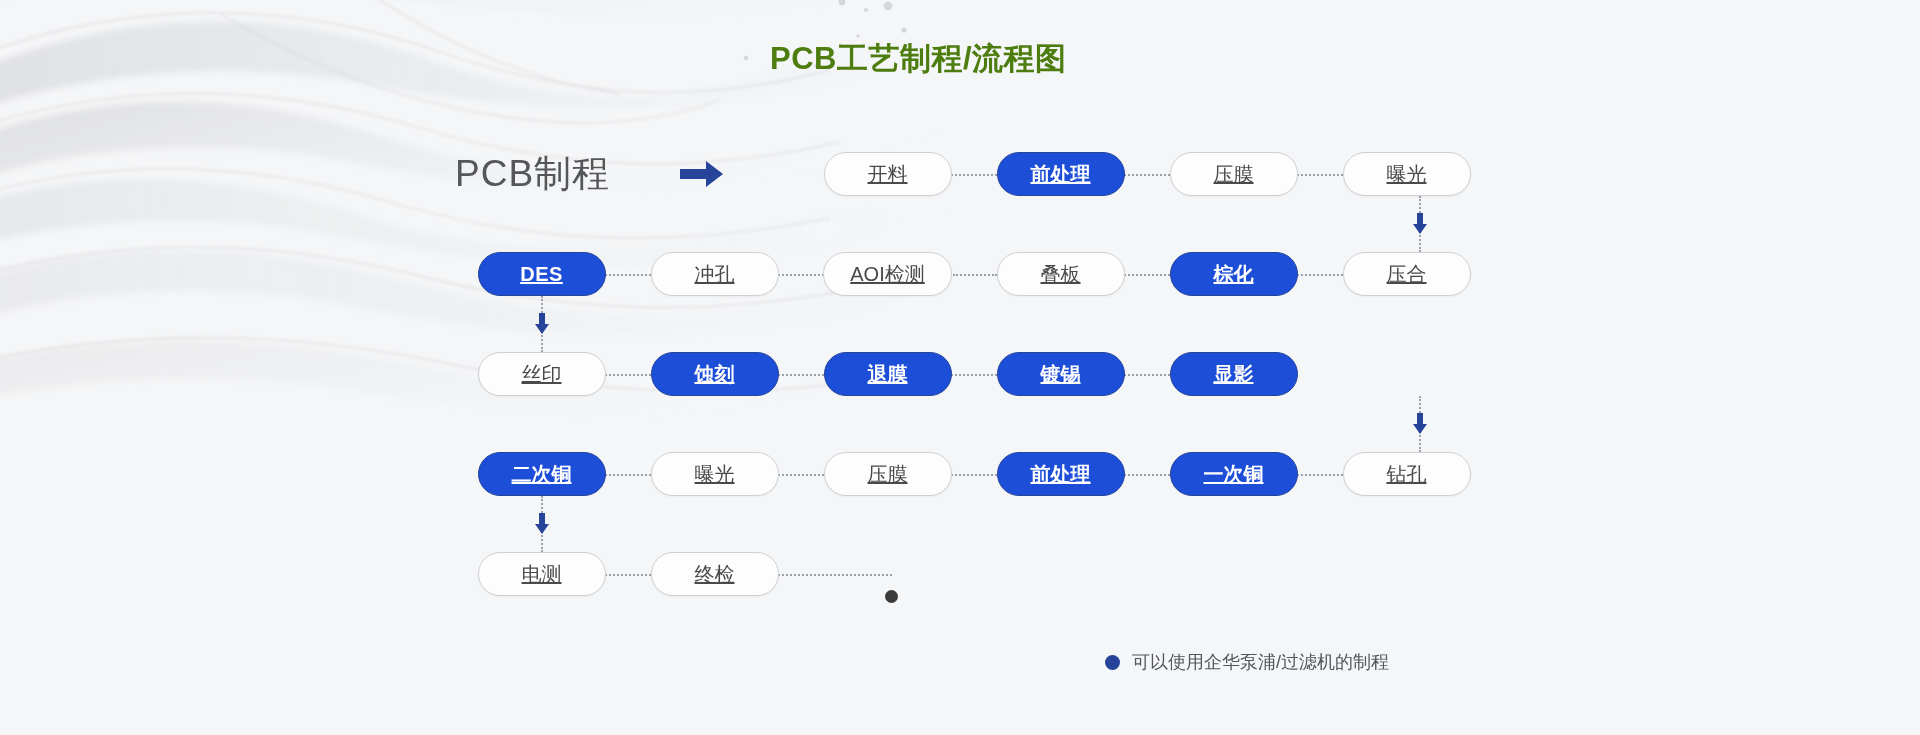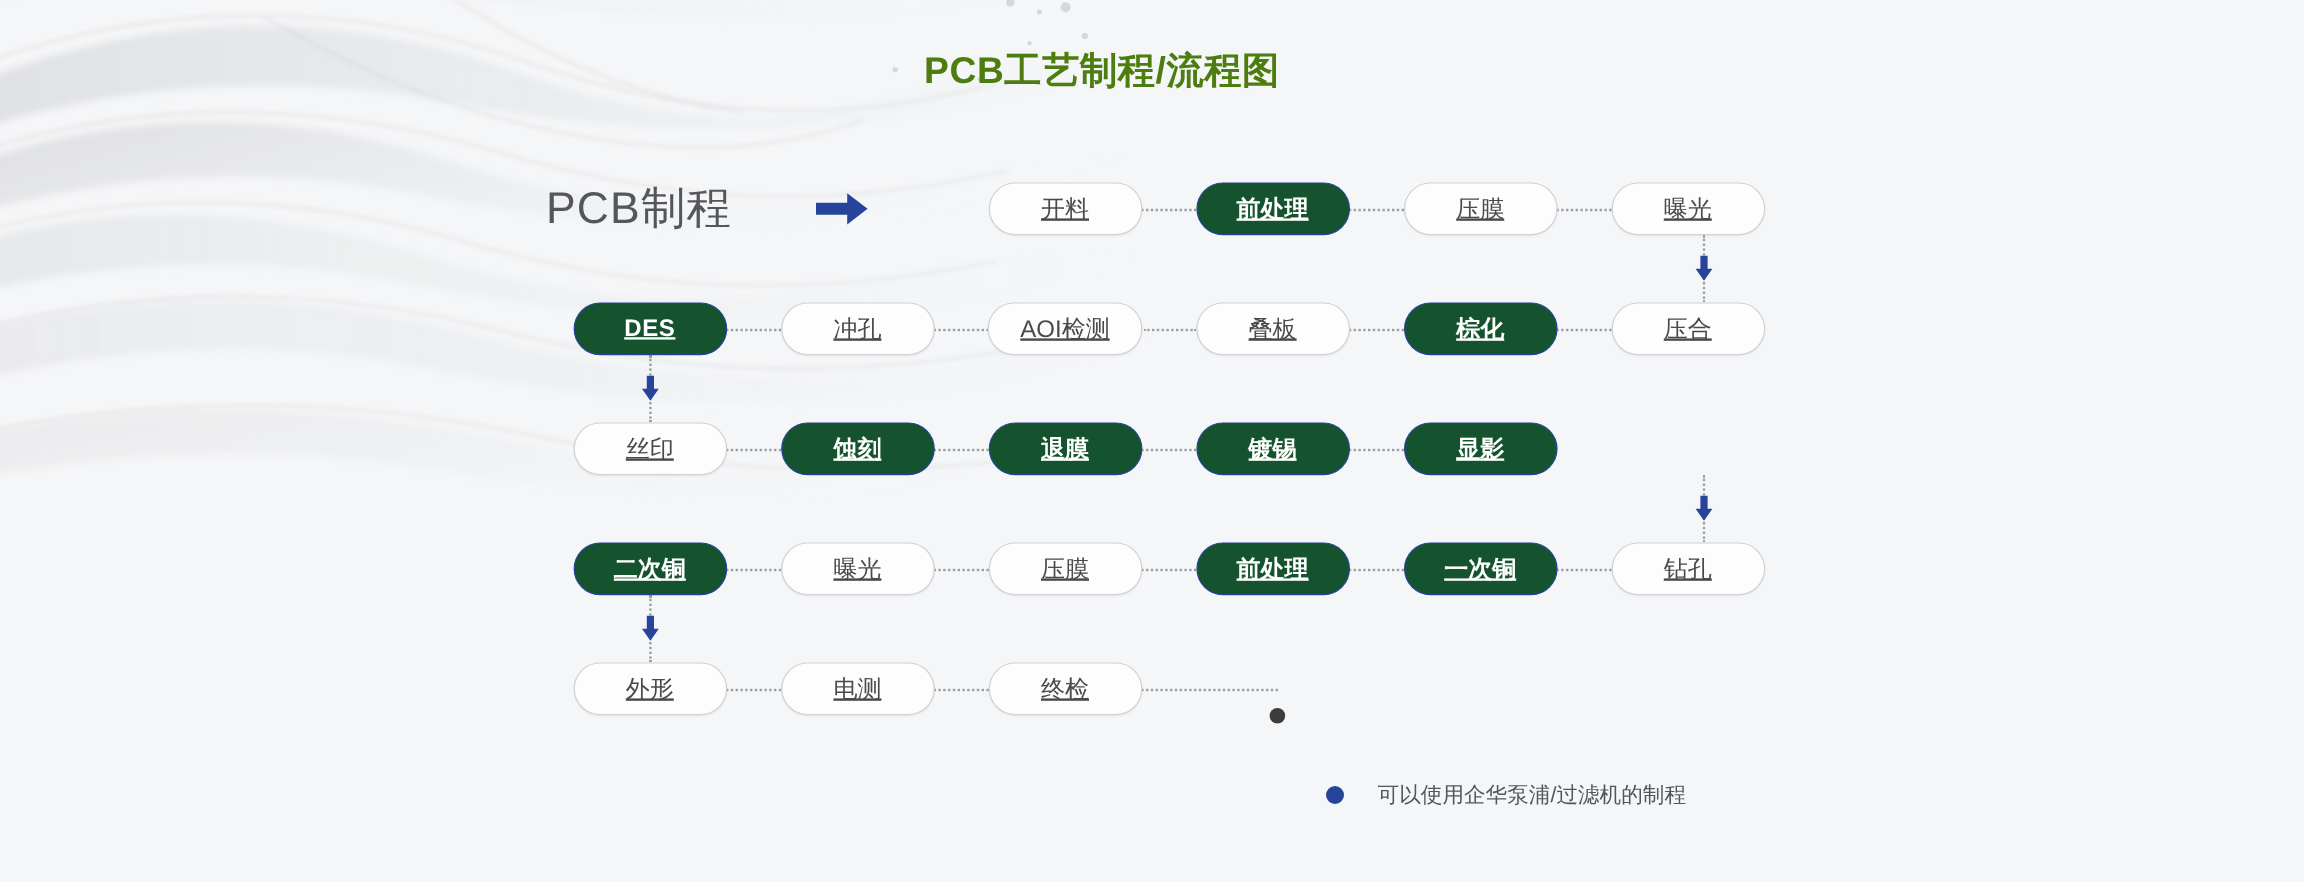--- a/index.html
+++ b/index.html
@@ -106,21 +106,21 @@
     z-index: 2;
     text-decoration: underline;
   }
   .pill.plain {
     background: #fdfdfd;
     border: 1px solid #cfd1d4;
     color: #4a4a4a;
     box-shadow: 0 1px 2px rgba(0,0,0,.05);
   }
   .pill.accent {
-    background: #14532d;
+    background: #1d4ed8;
     border: 1px solid #25449a;
     color: #ffffff;
     font-weight: bold;
   }
   .pill.latin { letter-spacing: .5px; text-align: right; }
 
   
   .hdot {
     position: absolute;
     top: 50%;
@@ -159,21 +159,21 @@
     z-index: 3;
   }
 
   
   #legend {
     position: absolute;
     left: 1105px;
     top: 650px;
     display: flex;
     align-items: center;
-    gap: 28px;
+    gap: 12px;
   }
   #legend-dot {
     width: 15px; height: 15px;
     border-radius: 50%;
     background: #25449a;
     flex: 0 0 15px;
   }
   #legend-text {
     font-size: 18px;
     color: #54565a;
@@ -346,24 +346,20 @@
         <span class="pill accent">一次铜</span>
       </div>
       <div class="cell">
         <span class="pill plain">钻孔</span>
       </div>
     </div>
 
     <div class="row row-5">
       <div class="cell">
         <span class="hdot" style="left:147px;width:52px;"></span>
-        <span class="pill plain">外形</span>
-      </div>
-      <div class="cell">
-        <span class="hdot" style="left:147px;width:52px;"></span>
         <span class="pill plain">电测</span>
       </div>
       <div class="cell">
         <span class="hdot" style="left:147px;width:117px;"></span>
         <span class="pill plain">终检</span>
       </div>
       <div class="cell empty">
         <span class="end-dot" style="left:84px;top:16px;"></span>
       </div>
     </div>

